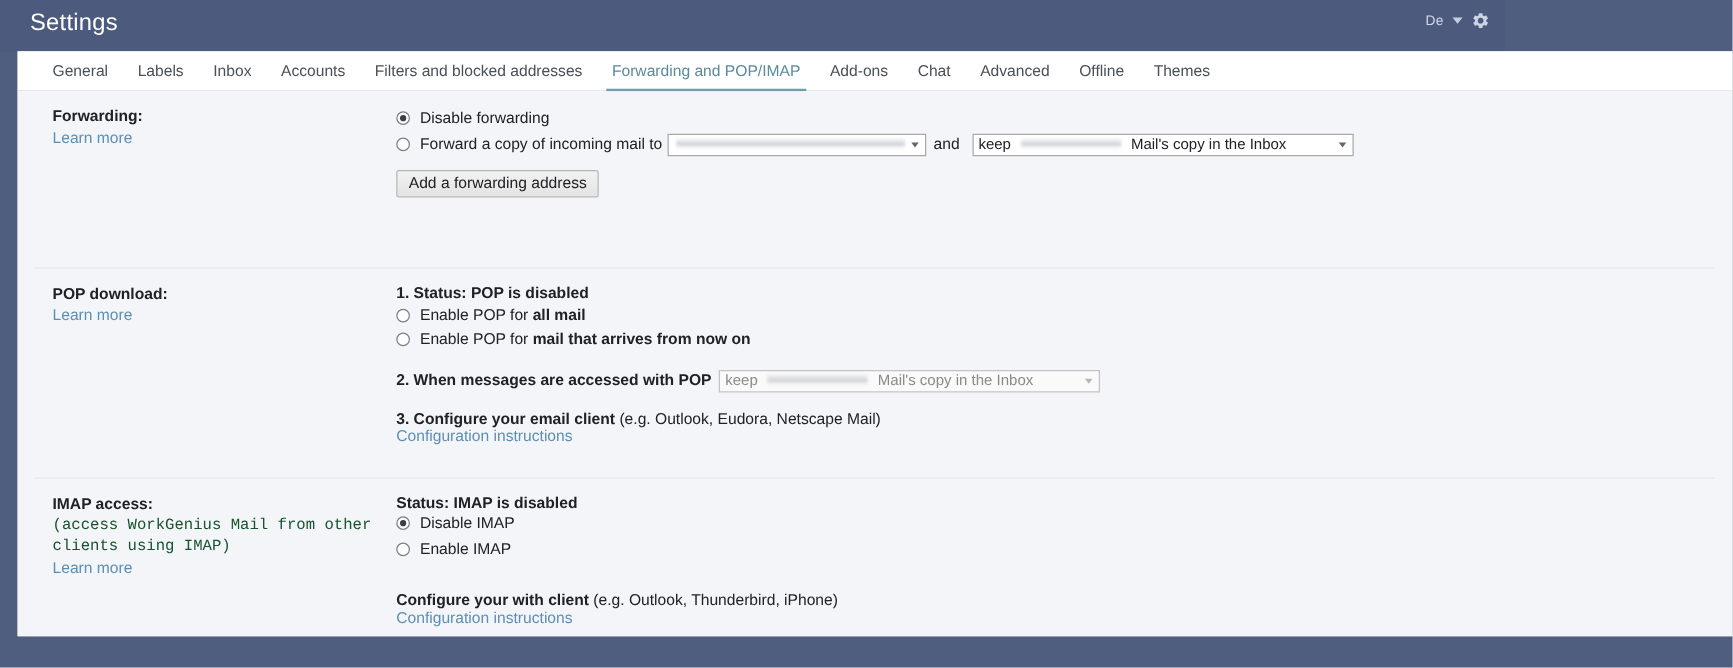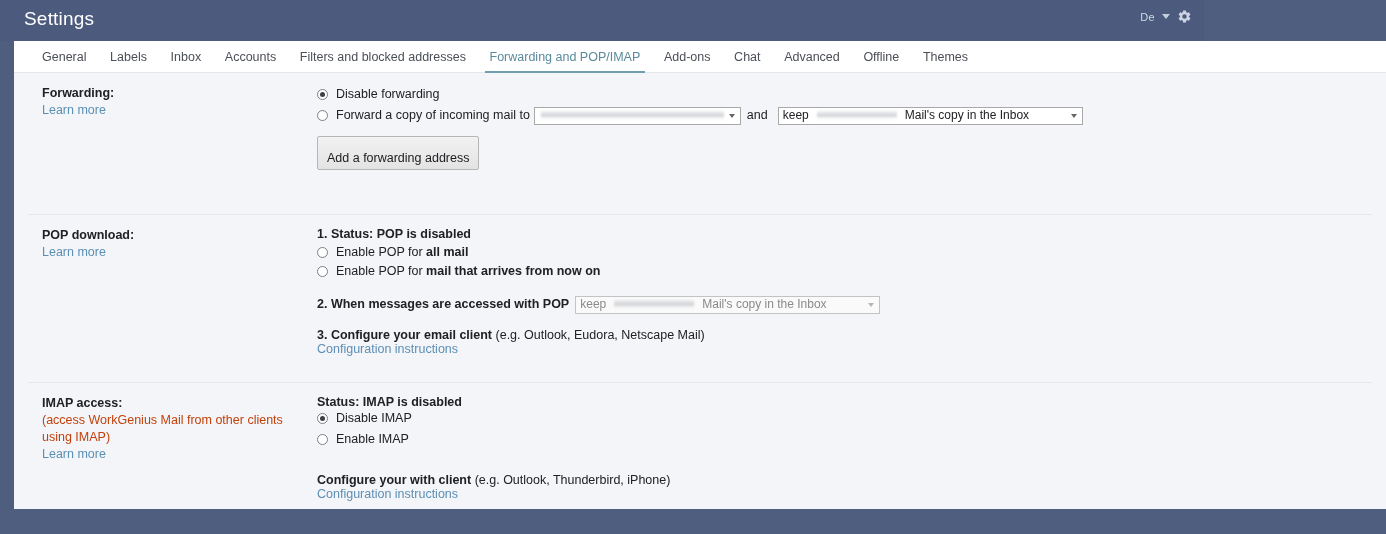--- a/index.html
+++ b/index.html
@@ -124,22 +124,23 @@
   .sec-title {
     font-weight: bold;
     font-size: 12.5px;
     color: #202124;
     display: block;
     line-height: 17px;
   }
   .sec-note {
     display: block;
     font-size: 12.5px;
-    color: #c2410c;
+    color: #14532d;
     line-height: 17px;
+    font-family: Liberation Mono, monospace;
   }
   .link {
     color: #5c8fb5;
     cursor: pointer;
     text-decoration: none;
     font-size: 12.5px;
   }
   .learn-more { display: block; line-height: 17px; }
 
   .sec-body {
@@ -224,21 +225,21 @@
   .sel-pop-keep { width: 305px; margin-left: 6px; }
 
   
   .btn {
     font-family: "Liberation Sans", sans-serif;
     font-size: 12.5px;
     color: #202124;
     background: linear-gradient(180deg, #f2f2f2 0%, #e3e3e3 100%);
     border: 1px solid #b6b6b6;
     border-radius: 2px;
-    padding: 14px 9px 3px 9px;
+    padding: 2px 9px 3px 9px;
     cursor: pointer;
     line-height: 15px;
     text-align: center;
   }
   #add-fwd-wrap { margin-top: 11px; }
   #tip-row { margin-top: 22px; }
 
   .step { margin-top: 14px; }
 
   .nowrap { white-space: nowrap; }

